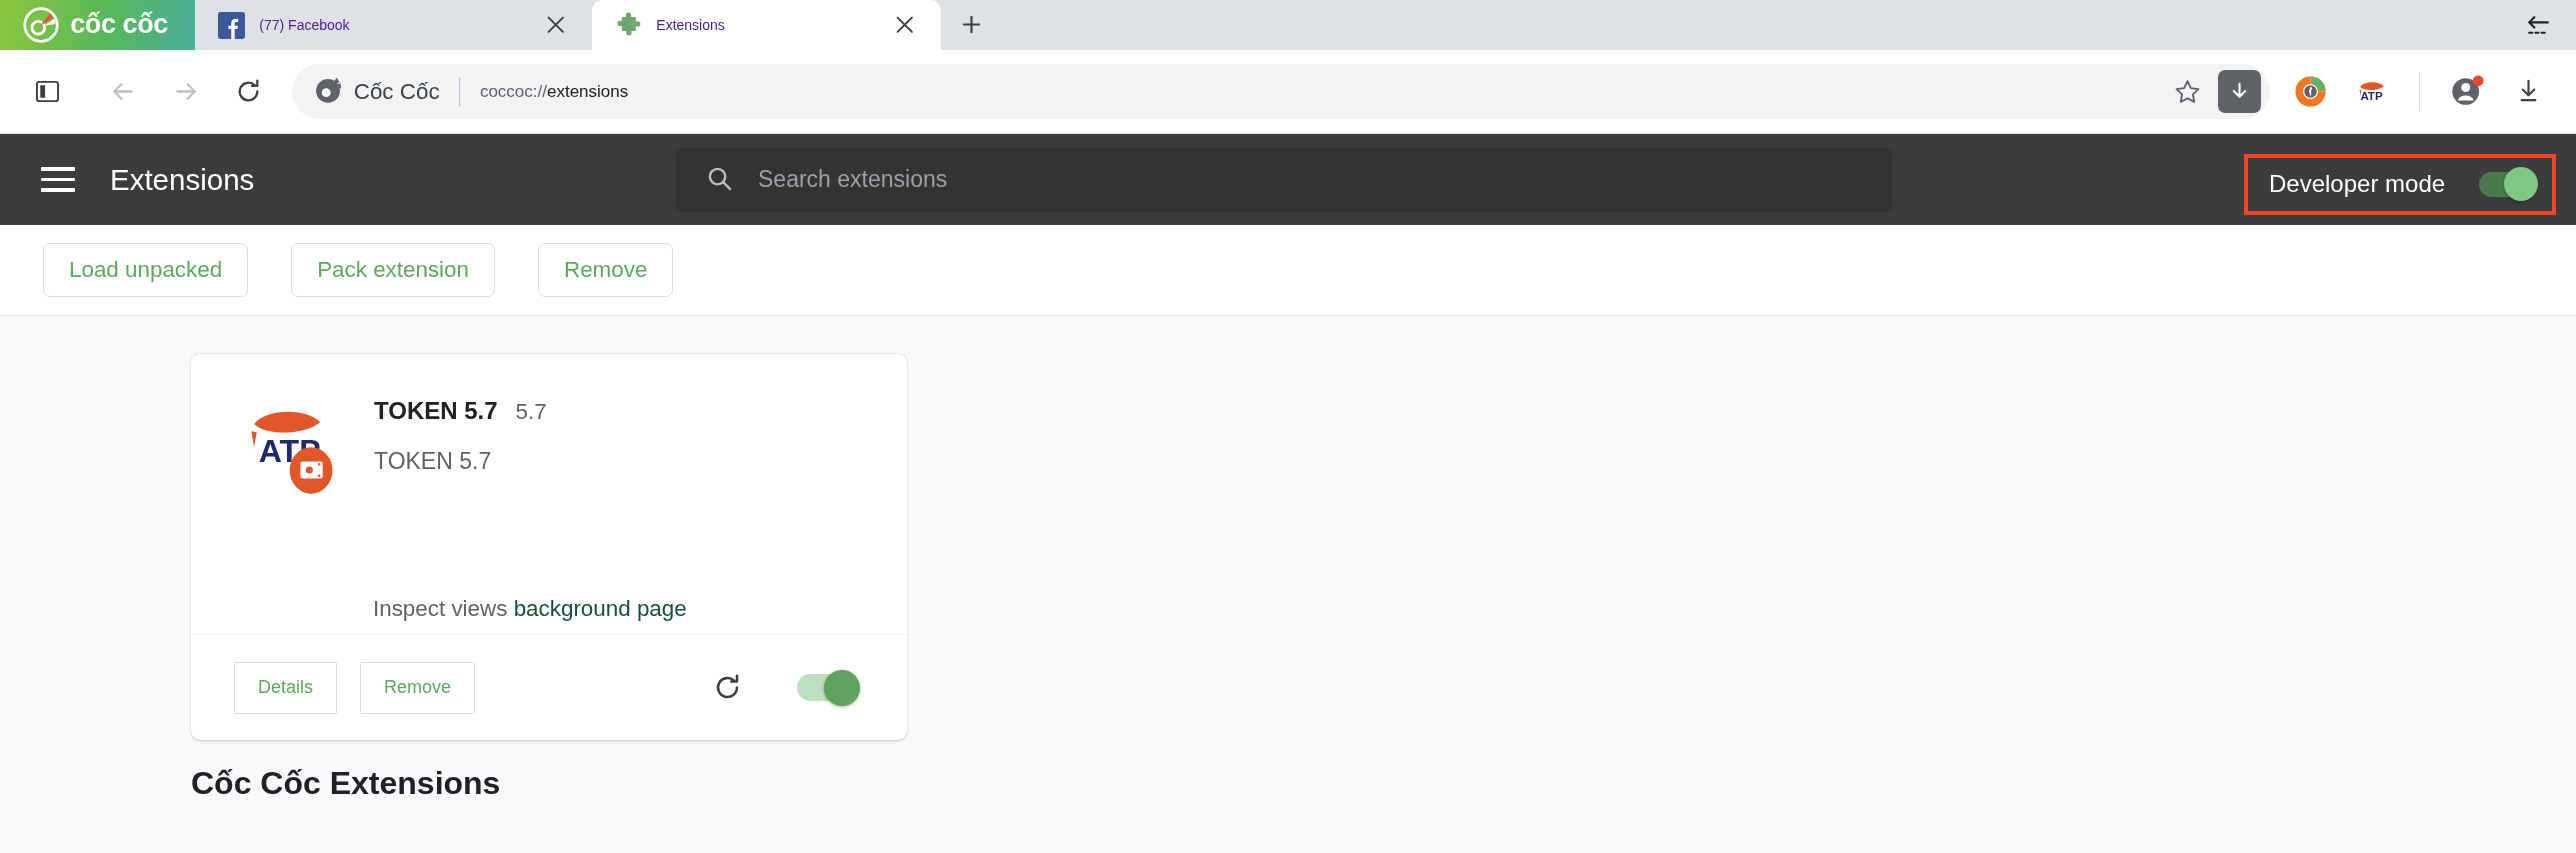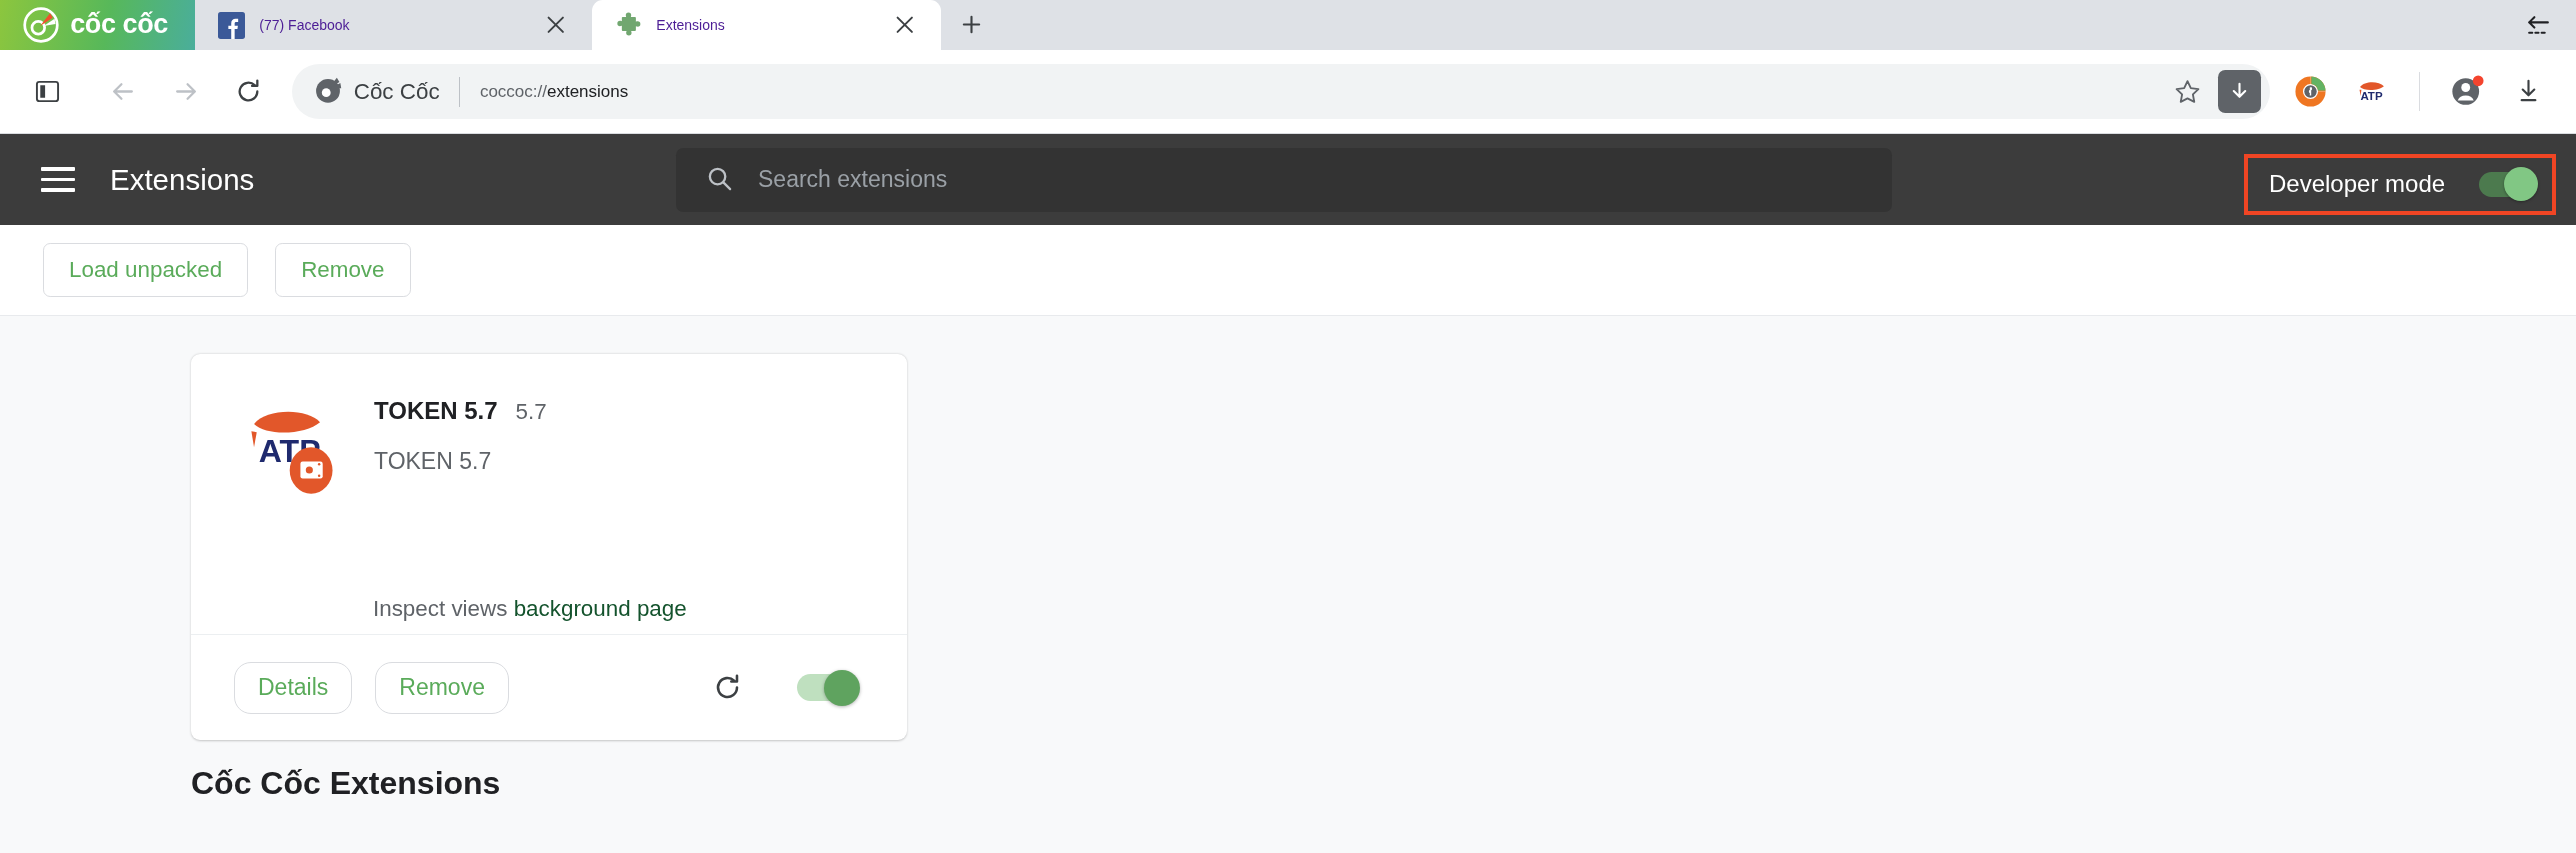--- a/index.html
+++ b/index.html
@@ -250,21 +250,21 @@
     top: -4.5px; right: -3.6px;
     box-shadow: 0 0.9px 2.7px rgba(0,0,0,.35);
   }
 
   
   .devbar {
     height: 91px;
     background: #ffffff;
     display: flex;
     align-items: center;
-    gap: 27px;
+    gap: 43px;
     padding-left: 43px;
     border-bottom: 0.9px solid #e8eaed;
   }
   .obtn {
     height: 54px;
     border: 0.9px solid #dadce0;
     border-radius: 7.2px;
     background: #ffffff;
     color: #5aab5a;
     font-size: 22.4px;
@@ -348,24 +348,24 @@
     height: 106px;
     display: flex;
     align-items: center;
     padding: 0 47px 0 43px;
     gap: 23px;
     flex: 0 0 auto;
   }
   .cbtn {
     height: 52px;
     border: 0.9px solid #dadce0;
-    border-radius: 17px;
+    border-radius: 1px;
     background: #ffffff;
     color: #5aab5a;
-    font-size: 23px;
+    font-size: 18px;
     font-family: "Liberation Sans", sans-serif;
     padding: 0 23px;
     cursor: pointer;
     white-space: nowrap;
   }
   .footer-spacer { flex: 1 1 auto; }
   .reload-btn {
     width: 50px; height: 50px;
     display: flex; align-items: center; justify-content: center;
     flex: 0 0 auto;
@@ -577,20 +577,21 @@
       <span class="devmode-label">Developer mode</span>
       <span class="switch">
         <span class="knob"></span>
       </span>
     </div>
   </div>
 </div>
 
 <div class="devbar">
   <button class="obtn">Load unpacked</button>
+  <button class="obtn">Pack extension</button>
   <button class="obtn">Remove</button>
 </div>
 
 <div class="content">
   <div class="ext-card">
     <div class="card-body">
 
       <div class="card-icon">
         <svg viewBox="0 0 120 120" width="107" height="107">
           <path d="M18 36 C32 18, 78 18, 92 34 C76 48, 32 50, 18 36 Z" fill="#e2572a"></path>

